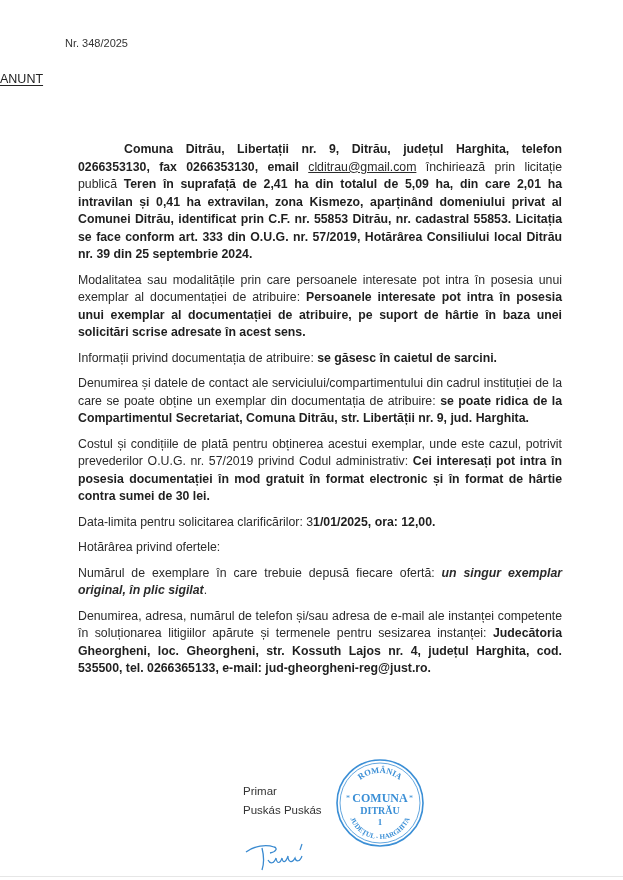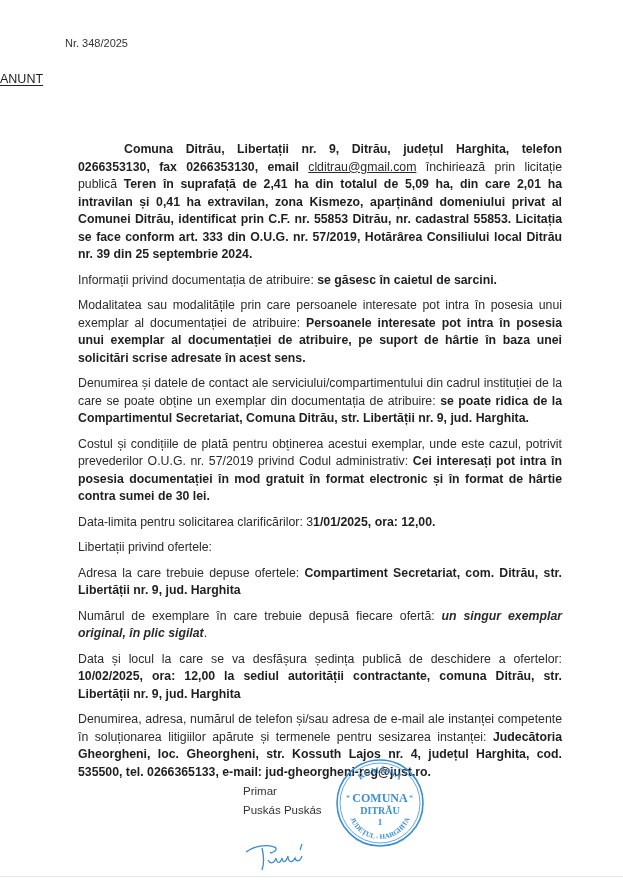--- a/index.html
+++ b/index.html
@@ -27,29 +27,27 @@
 <body>
 
 <div class="page">
 
   <div class="nr">Nr. 348/2025</div>
   <div class="title"><span>ANUNT</span></div>
 
   <div class="body">
     <p class="indent"><b><span>Comuna Ditrău, Libertații nr. 9, Ditrău, județul Harghita, telefon 0266353130, fax 0266353130, email </span></b><a>clditrau@gmail.com</a><span> închiriează prin licitație publică </span><b>Teren în suprafață de 2,41 ha din totalul de 5,09 ha, din care 2,01 ha intravilan și 0,41 ha extravilan, zona Kismezo, aparținând domeniului privat al Comunei Ditrău, identificat prin C.F. nr. 55853 Ditrău, nr. cadastral 55853. Licitația se face conform art. 333 din O.U.G. nr. 57/2019, Hotărârea Consiliului local Ditrău nr. 39 din 25 septembrie 2024.</b></p>
 
+    <p><span>Modalitatea sau modalitățile prin care persoanele interesate pot intra în posesia unui exemplar al documentației de atribuire: </span><b>Persoanele interesate pot intra în posesia unui exemplar al documentației de atribuire, pe suport de hârtie în baza unei solicitări scrise adresate în acest sens.</b></p>
     <p><span>Informații privind documentația de atribuire: </span><b>se găsesc în caietul de sarcini.</b></p>
-    <p><span>Modalitatea sau modalitățile prin care persoanele interesate pot intra în posesia unui exemplar al documentației de atribuire: </span><b>Persoanele interesate pot intra în posesia unui exemplar al documentației de atribuire, pe suport de hârtie în baza unei solicitări scrise adresate în acest sens.</b></p>
     <p><span>Denumirea și datele de contact ale serviciului/compartimentului din cadrul instituției de la care se poate obține un exemplar din documentația de atribuire: </span><b>se poate ridica de la Compartimentul Secretariat, Comuna Ditrău, str. Libertății nr. 9, jud. Harghita.</b></p>
     <p><span>Costul și condițiile de plată pentru obținerea acestui exemplar, unde este cazul, potrivit prevederilor O.U.G. nr. 57/2019 privind Codul administrativ: </span><b>Cei interesați pot intra în posesia documentației în mod gratuit în format electronic și în format de hârtie contra sumei de 30 lei.</b></p>
     <p><span>Data-limita pentru solicitarea clarificărilor: 3</span><b>1/01/2025, ora: 12,00.</b></p>
-    <p><span>Libertații privind ofertele:</span></p>
-    <p><span>Adresa la care trebuie depuse ofertele: </span><b>Compartiment Secretariat, com. Ditrău, str. Libertății nr. 9, jud. Harghita</b></p>
+    <p><span>Hotărârea privind ofertele:</span></p>
     <p><span>Numărul de exemplare în care trebuie depusă fiecare ofertă: </span><i class="bi">un singur exemplar original, în plic sigilat</i><span>.</span></p>
-    <p><span>Data și locul la care se va desfășura ședința publică de deschidere a ofertelor: </span><b>10/02/2025, ora: 12,00 la sediul autorității contractante, comuna Ditrău, str. Libertății nr. 9, jud. Harghita</b></p>
     <p><span>Denumirea, adresa, numărul de telefon și/sau adresa de e-mail ale instanței competente în soluționarea litigiilor apărute și termenele pentru sesizarea instanței: </span><b>Judecătoria Gheorgheni, loc. Gheorgheni, str. Kossuth Lajos nr. 4, județul Harghita, cod. 535500, tel. 0266365133, e-mail: jud-gheorgheni-reg@just.ro.</b></p>
   </div>
 
   <div class="sig">
     <div>Primar</div>
     <div>Puskás Puskás</div>
   </div>
 
   <svg class="signature" viewBox="0 0 80 36">
     <path d="M6 14 C 14 8, 26 6, 34 9 C 38 10, 36 14, 30 15" fill="none" stroke="#3a8ad0" stroke-width="1.3"></path>

